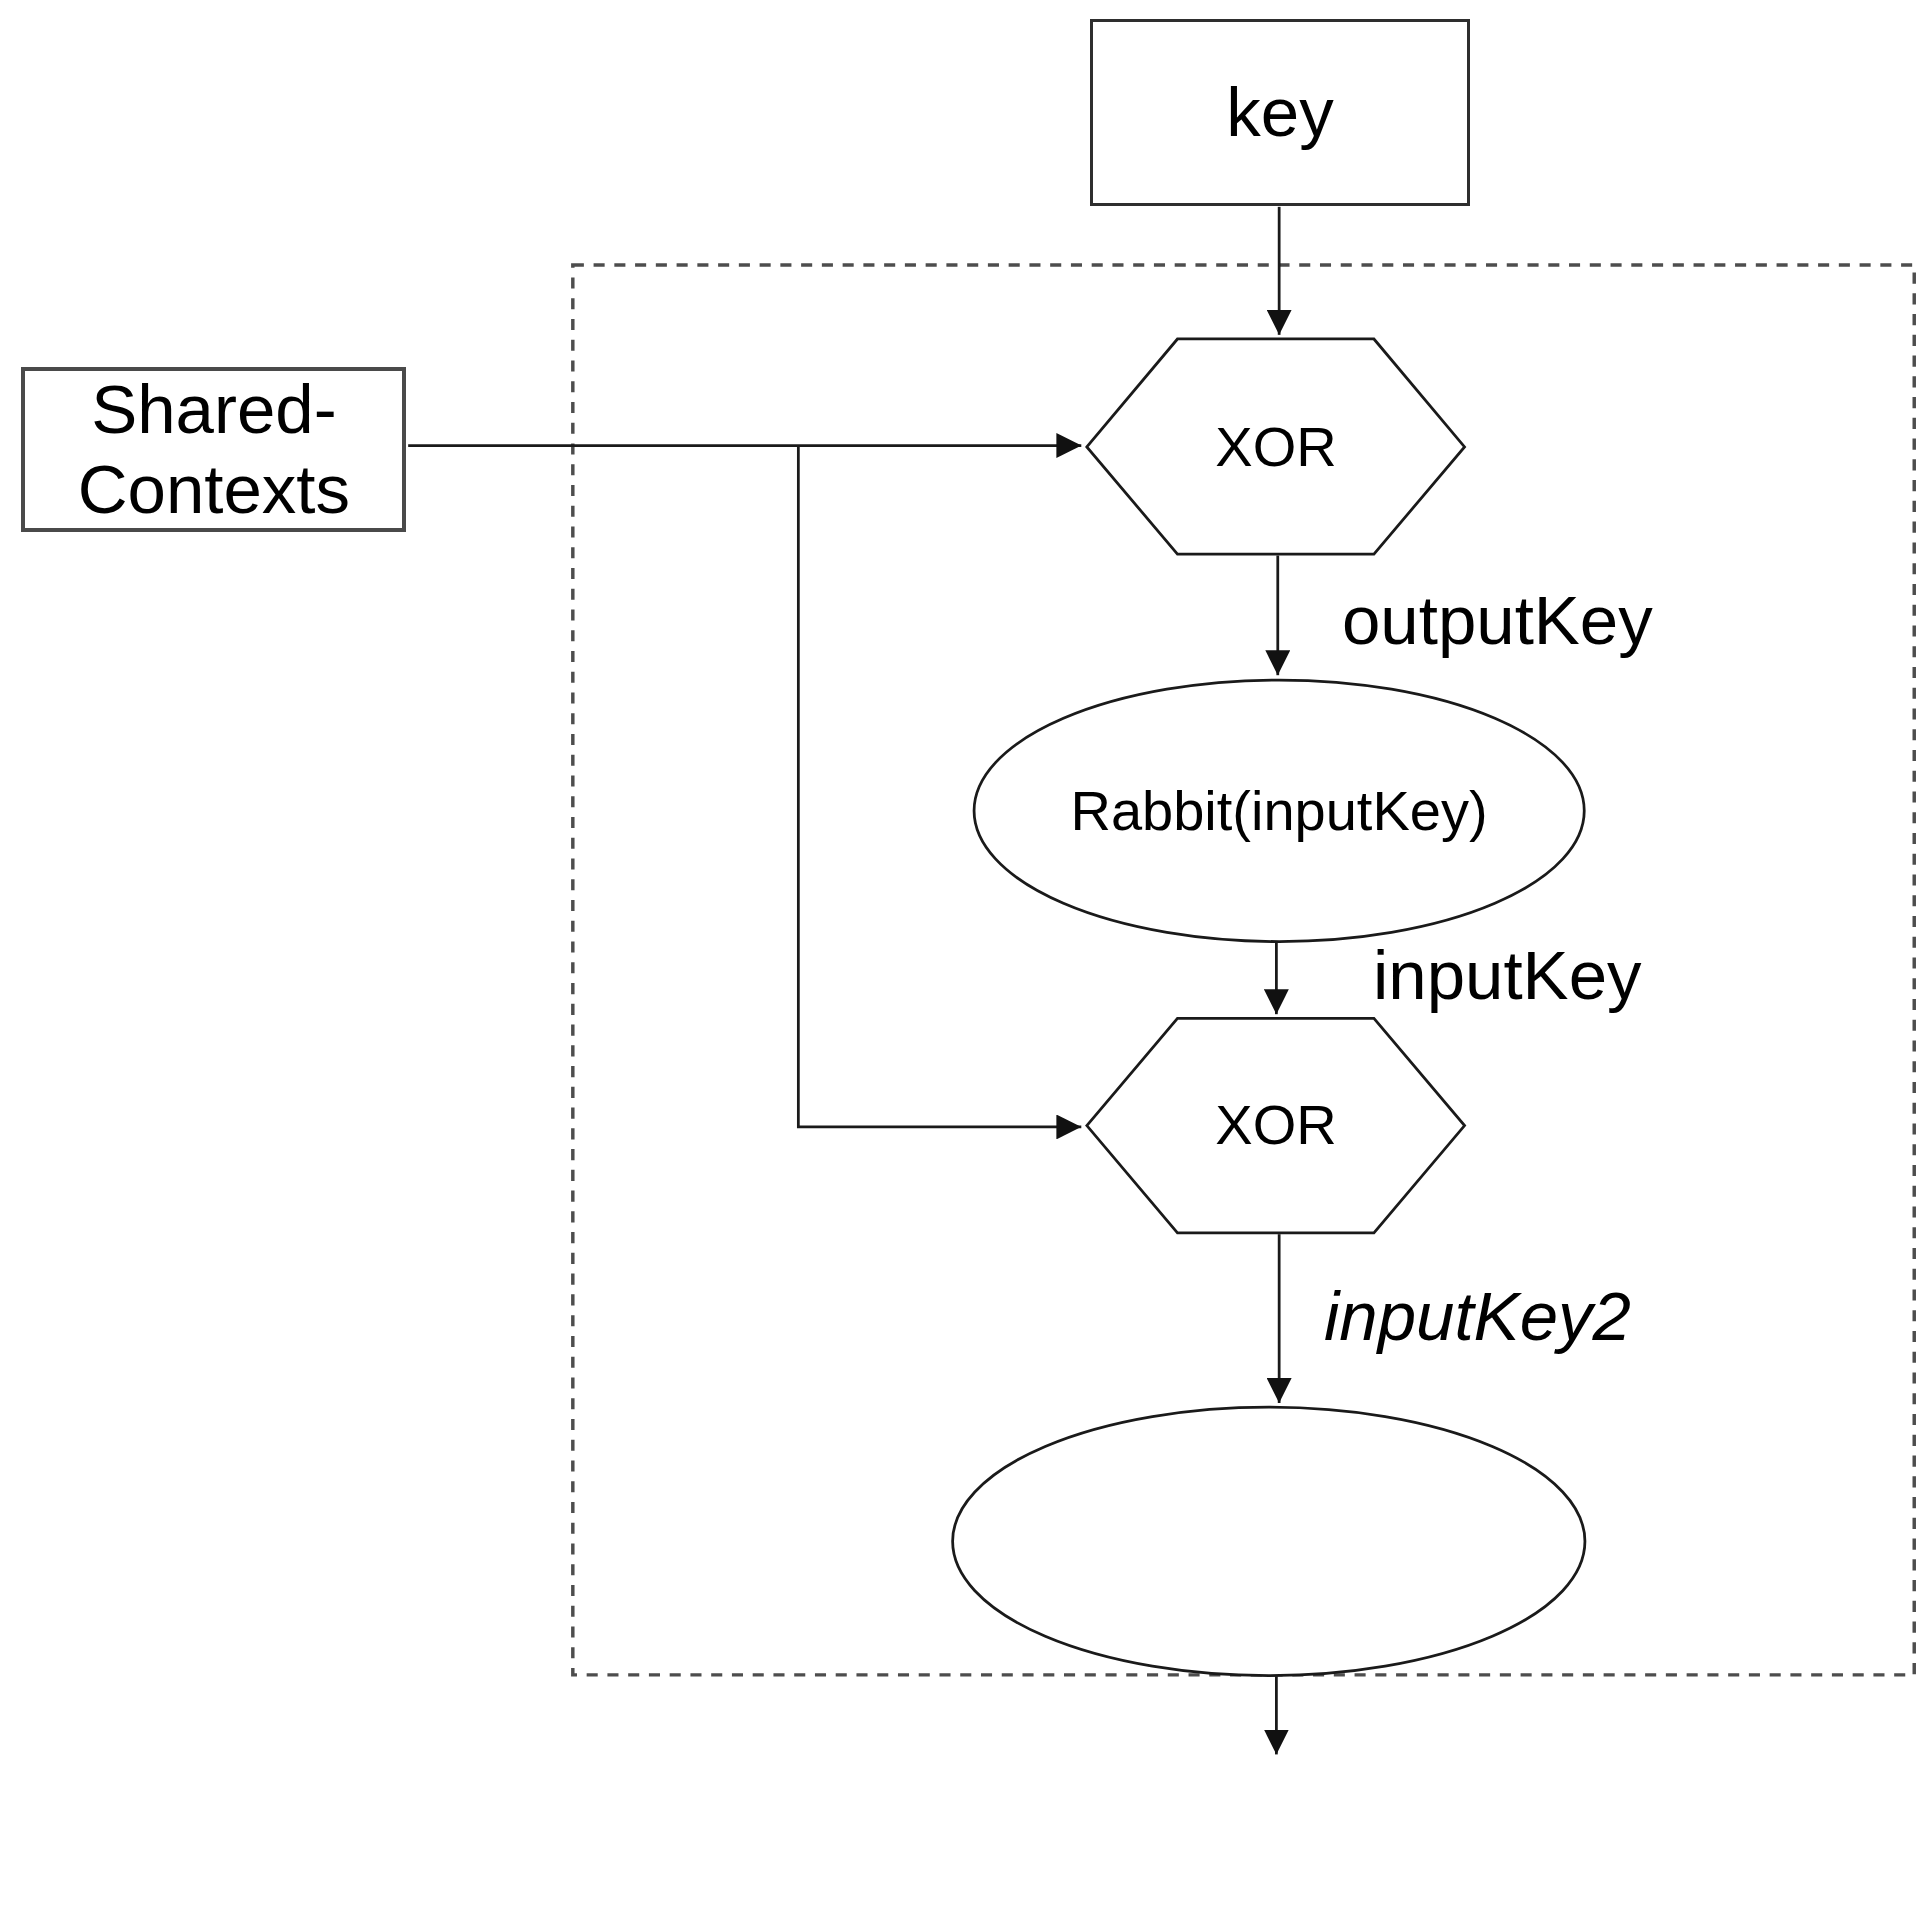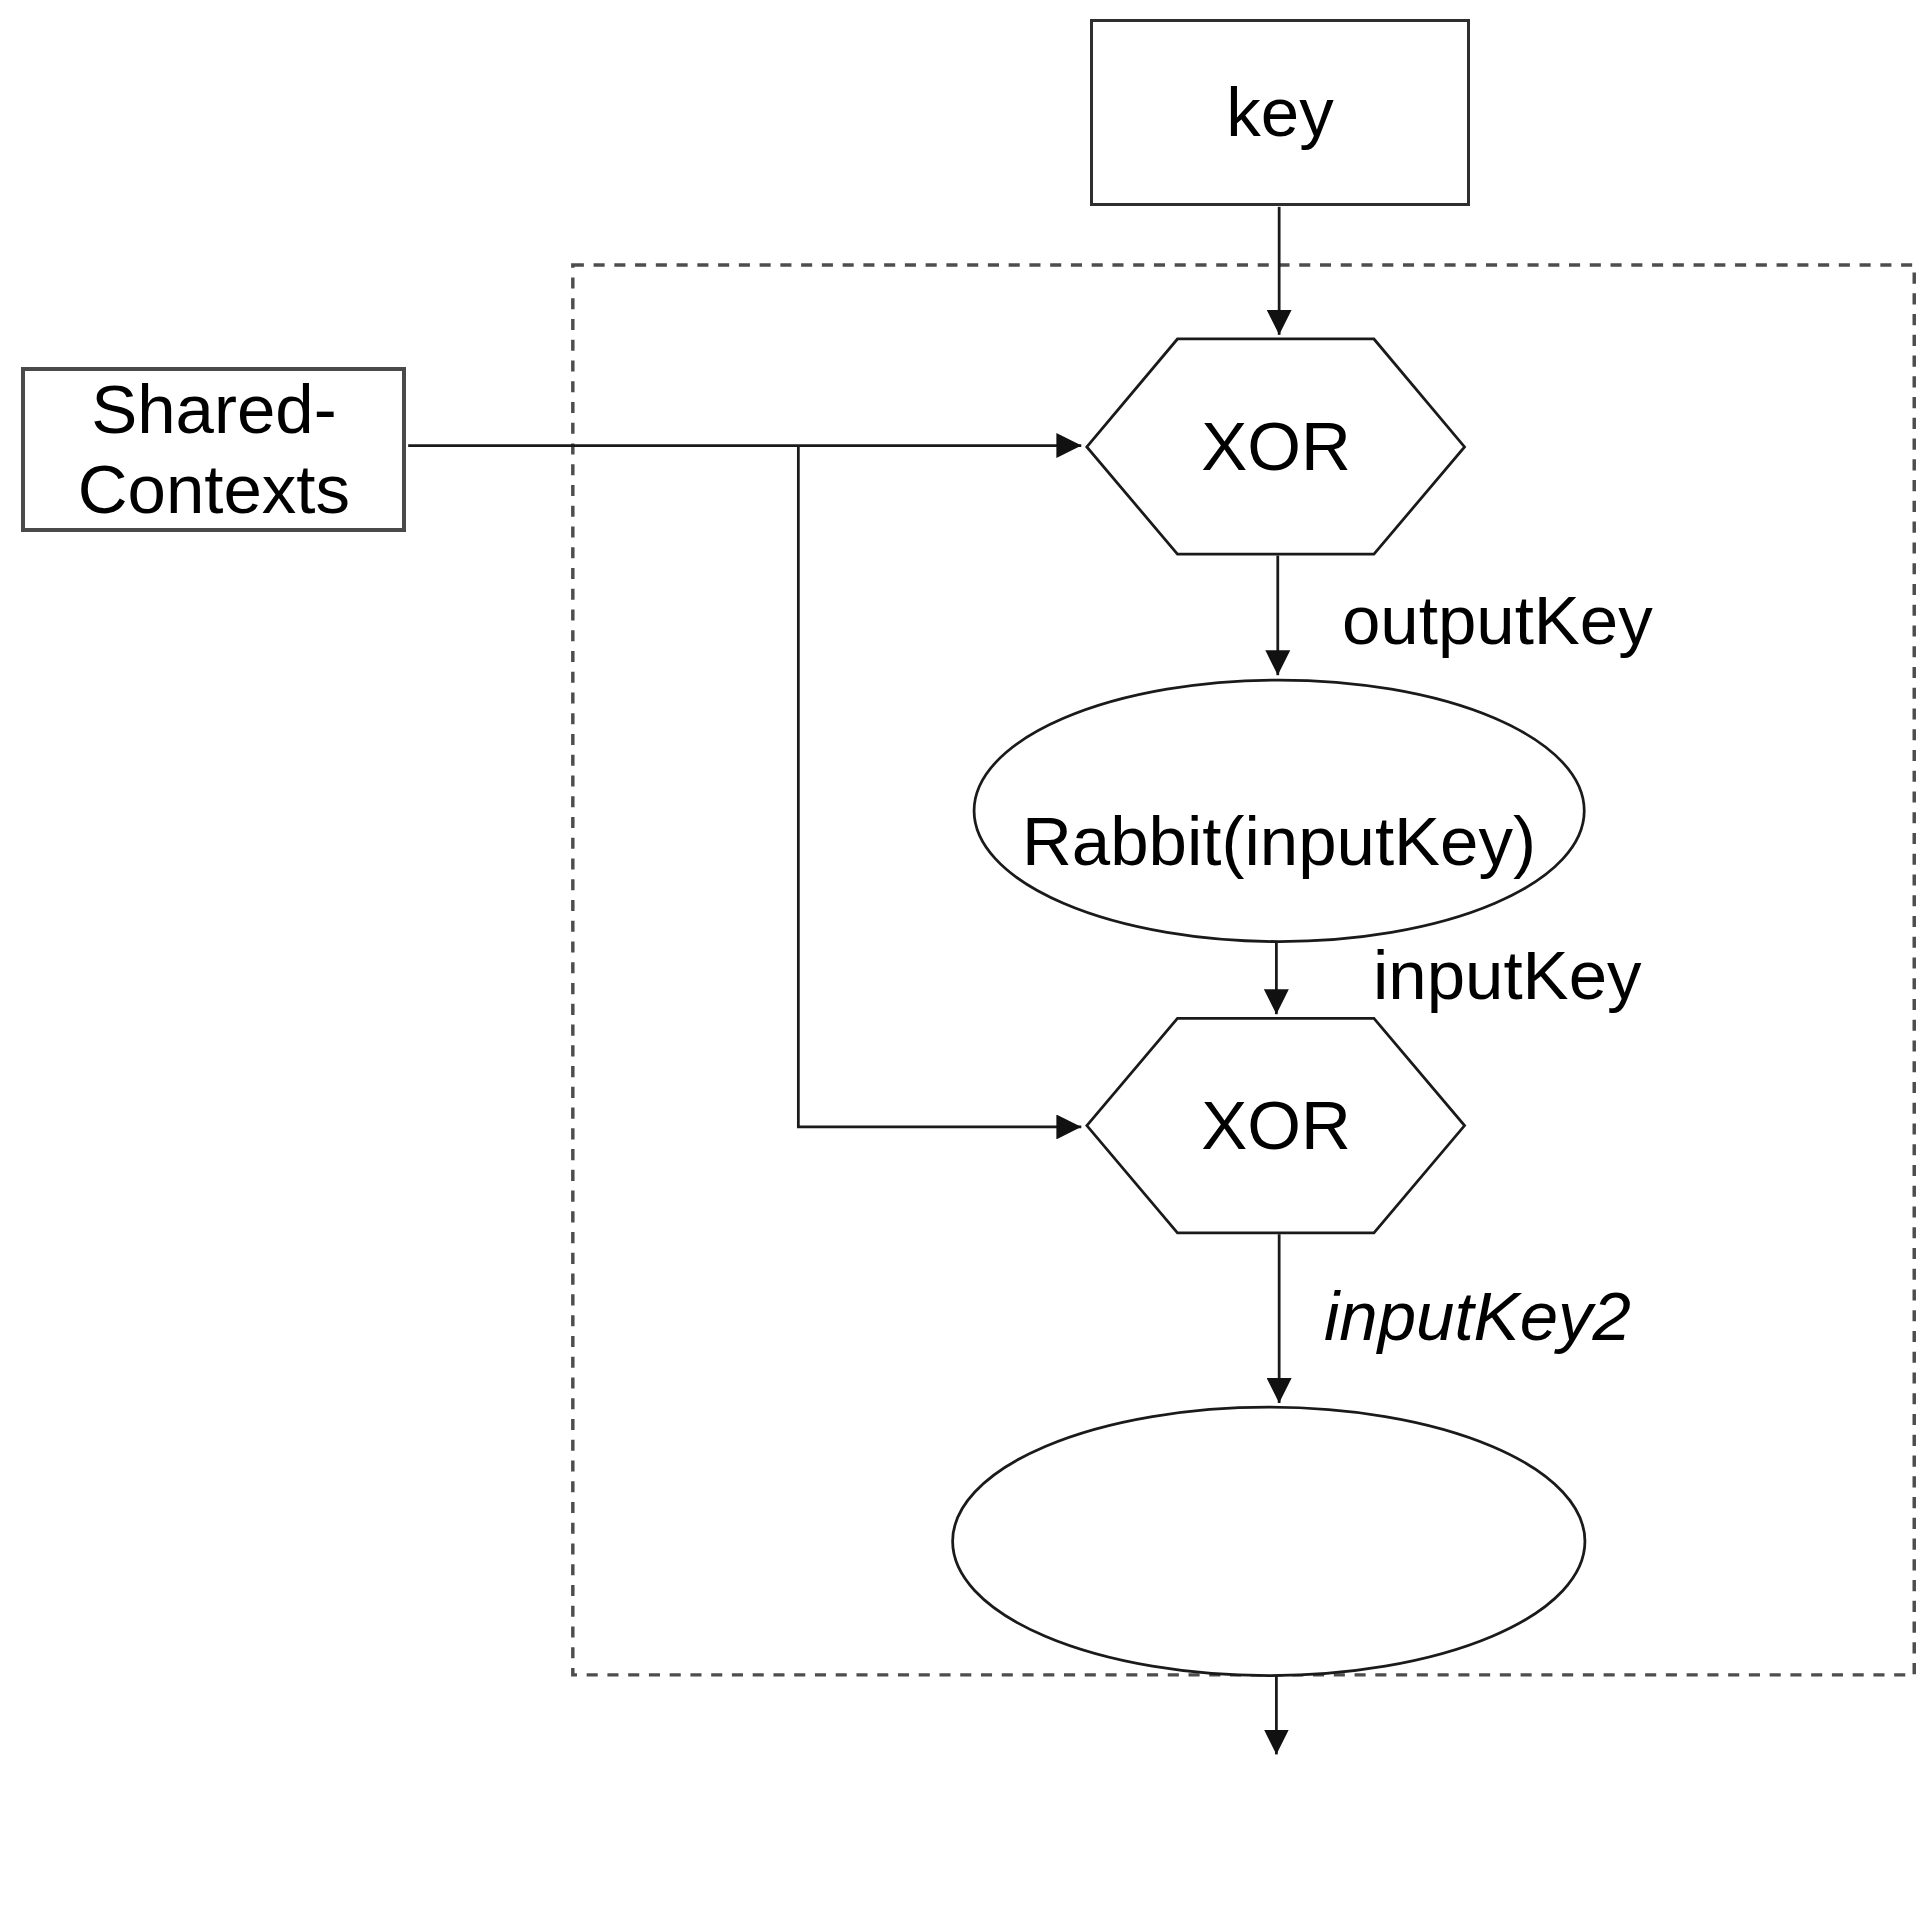--- a/index.html
+++ b/index.html
@@ -46,28 +46,28 @@
   }
   .node-result {
     left: 1090px; top: 1759px; width: 380px; height: 152px;
     border: 4.2px solid #1f1f1f;
   }
   .shape-label {
     position: absolute;
     display: flex;
     align-items: center;
     justify-content: center;
-    font-size: 69px;
+    font-size: 56px;
     line-height: 1;
     white-space: nowrap;
     pointer-events: none;
   }
   .label-xor1    { left: 1087px; top: 339px;  width: 378px; height: 215px; }
   .label-xor2    { left: 1087px; top: 1018px; width: 378px; height: 214px; }
-  .label-rabbit1 { left: 974px; top: 710px;  width: 610px; height: 262px; }
+  .label-rabbit1 { left: 974px; top: 680px;  width: 610px; height: 262px; }
   .label-rabbit2 { left: 953px; top: 1407px; width: 632px; height: 268px; }
   .edge-label {
     position: absolute;
     font-size: 69px;
     line-height: 1.1;
     white-space: nowrap;
   }
   .edge-inputkey  { left: 1342px; top: 583px;  }
   .edge-outputkey { left: 1373px; top: 938px; }
   .edge-inputkey2 { left: 1324px; top: 1279px; font-style: italic; }

